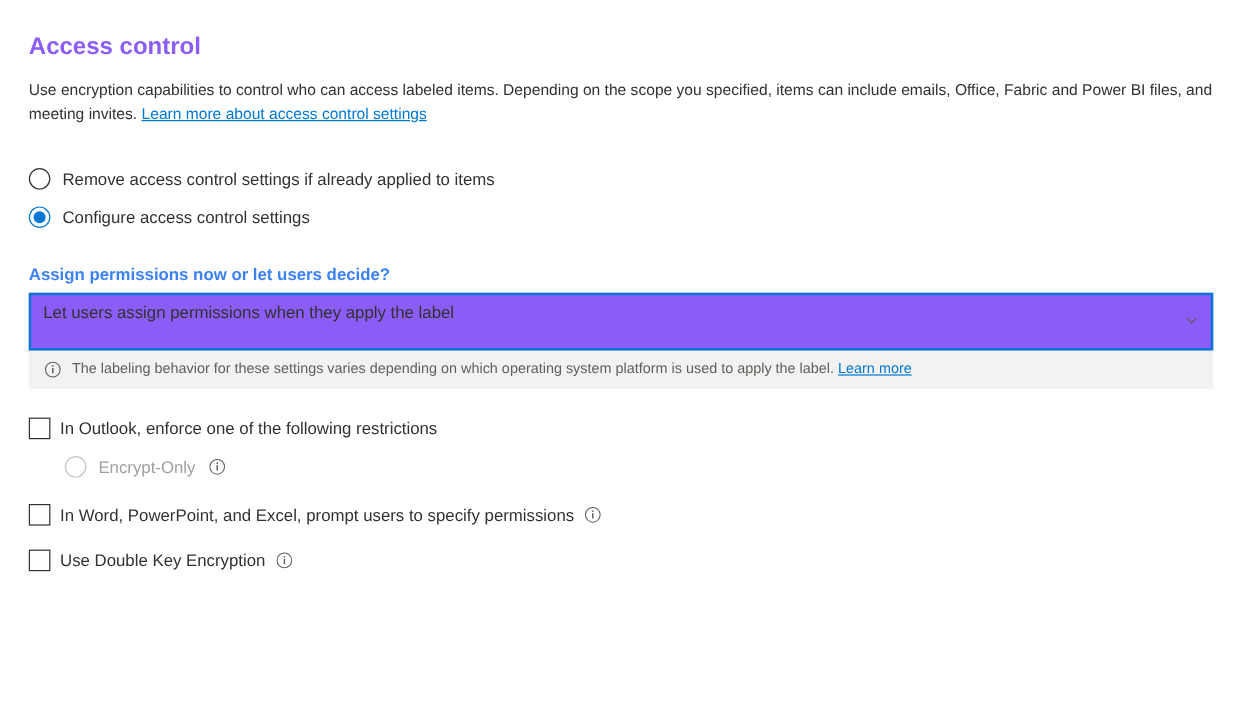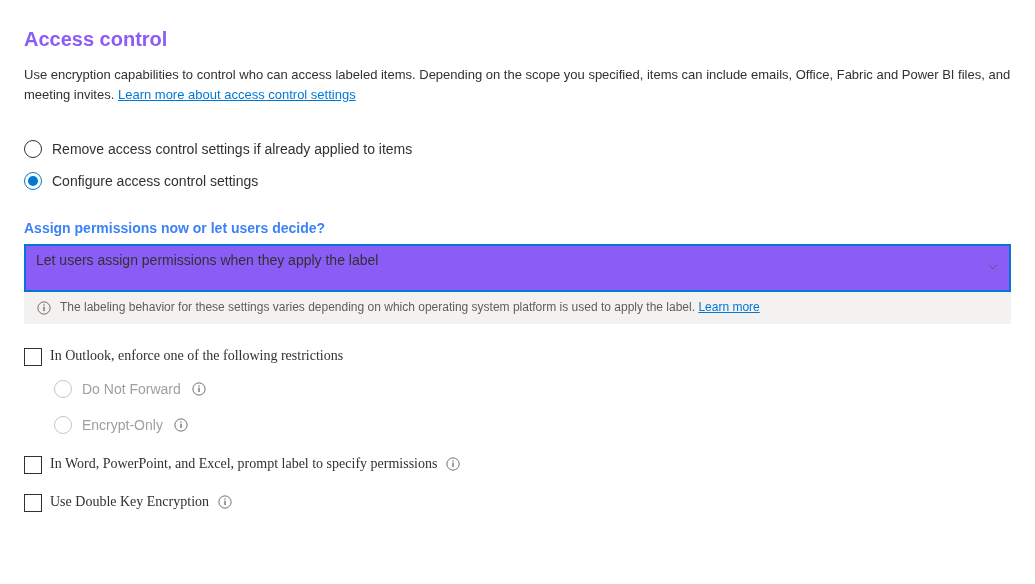--- a/index.html
+++ b/index.html
@@ -91,24 +91,23 @@
       gap: 8px;
       font-size: 12px;
       color: #605e5c;
       margin-bottom: 24px;
     }
     .info-banner .link {
       font-size: 12px;
     }
     .checkbox-item {
       display: flex;
-      align-items: flex-start;
+      align-items: center;
       gap: 8px;
       margin-bottom: 14px;
-      font-family: Liberation Serif, serif;
     }
     .checkbox-box {
       width: 18px;
       height: 18px;
       border: 1px solid #323130;
       flex-shrink: 0;
       cursor: pointer;
     }
     .sub-radio-group {
       margin-left: 30px;
@@ -184,47 +183,36 @@
 </div>
 
 <div class="section-block">
   <div class="checkbox-item">
     <div class="checkbox-box"></div>
     <span>In Outlook, enforce one of the following restrictions</span>
   </div>
   <div class="sub-radio-group">
     <div class="sub-radio-item">
       <div class="sub-radio-circle"></div>
-      <span>Do Not Forward</span>
-      <span class="info-icon">
-        <svg width="14" height="14" viewBox="0 0 16 16">
-            <circle cx="8" cy="8" r="7" stroke="#605e5c" stroke-width="1" fill="none"></circle>
-            <circle cx="8" cy="4.5" r="0.8" fill="#605e5c"></circle>
-            <rect x="7.3" y="6.5" width="1.4" height="5" fill="#605e5c"></rect>
-          </svg>
-      </span>
-    </div>
-    <div class="sub-radio-item">
-      <div class="sub-radio-circle"></div>
       <span>Encrypt-Only</span>
       <span class="info-icon">
         <svg width="14" height="14" viewBox="0 0 16 16">
             <circle cx="8" cy="8" r="7" stroke="#605e5c" stroke-width="1" fill="none"></circle>
             <circle cx="8" cy="4.5" r="0.8" fill="#605e5c"></circle>
             <rect x="7.3" y="6.5" width="1.4" height="5" fill="#605e5c"></rect>
           </svg>
       </span>
     </div>
   </div>
 </div>
 
 <div class="section-block">
   <div class="checkbox-item">
     <div class="checkbox-box"></div>
-    <span>In Word, PowerPoint, and Excel, prompt label to specify permissions</span>
+    <span>In Word, PowerPoint, and Excel, prompt users to specify permissions</span>
     <span class="info-icon">
       <svg width="14" height="14" viewBox="0 0 16 16">
           <circle cx="8" cy="8" r="7" stroke="#605e5c" stroke-width="1" fill="none"></circle>
           <circle cx="8" cy="4.5" r="0.8" fill="#605e5c"></circle>
           <rect x="7.3" y="6.5" width="1.4" height="5" fill="#605e5c"></rect>
         </svg>
     </span>
   </div>
 </div>
 

